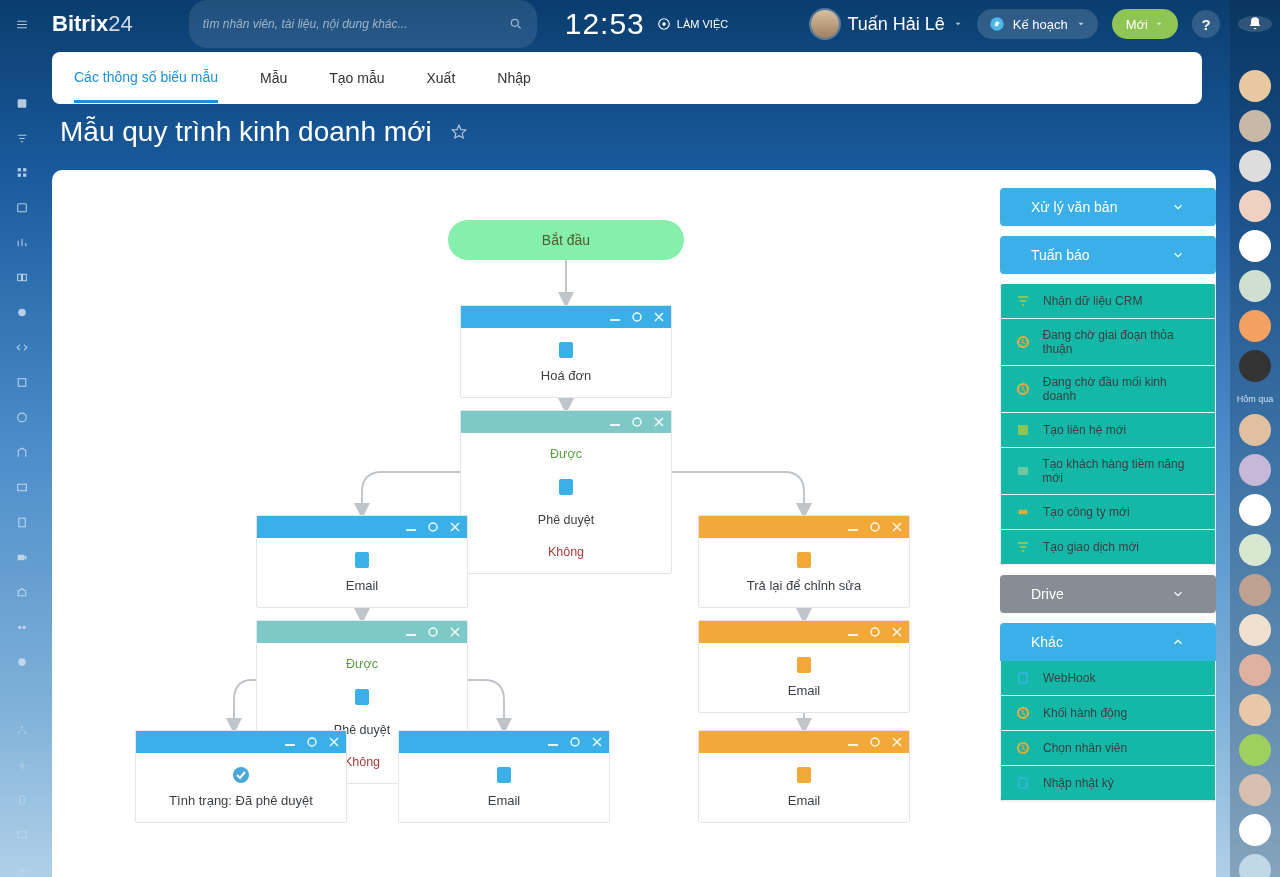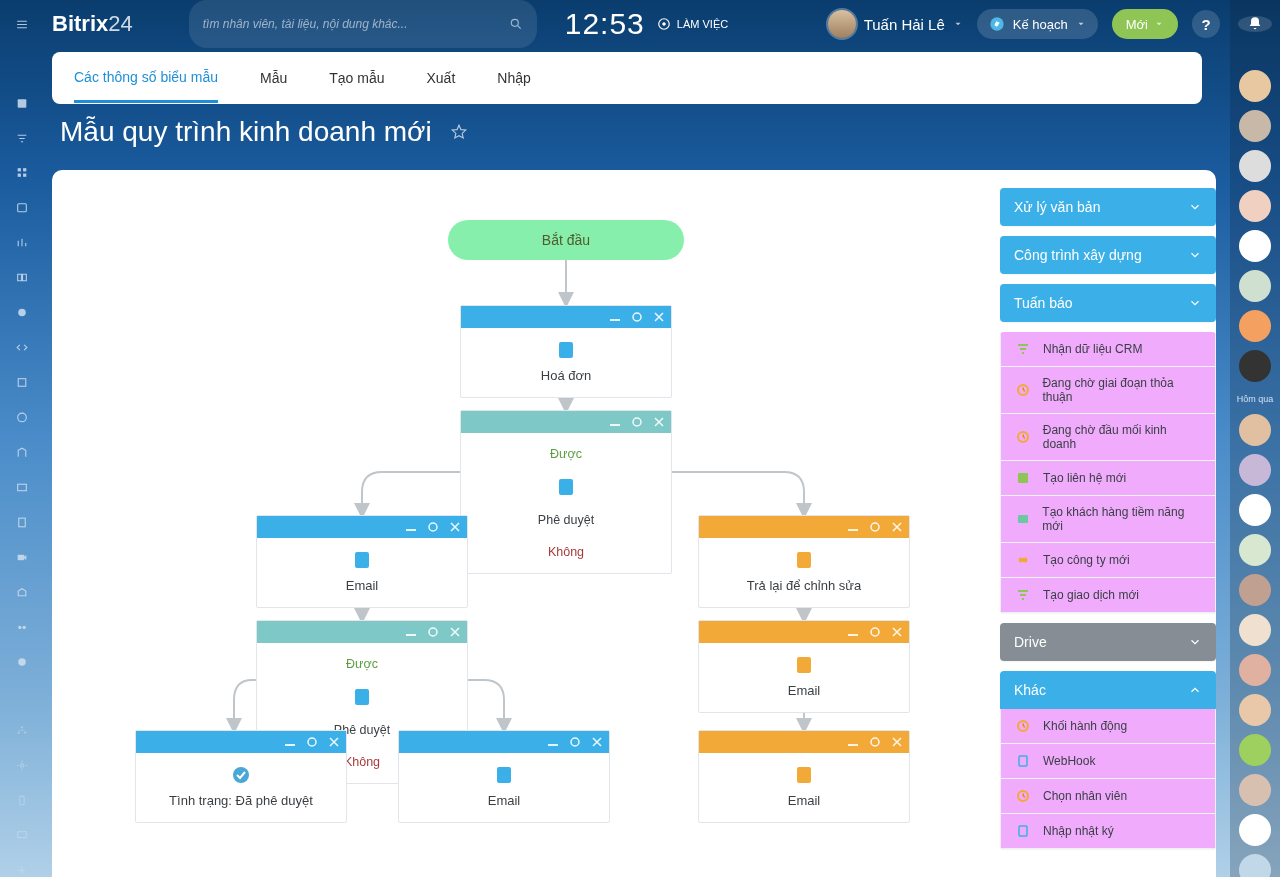--- a/index.html
+++ b/index.html
@@ -20,21 +20,21 @@
 
 .topbar { position:absolute; left:44px; right:50px; top:0; height:48px; display:flex; align-items:center; color:#fff; }
 .brand { font-size:22px; font-weight:300; margin-left:8px; }
 .brand b { font-weight:600; }
 .search-box { margin-left:56px; width:348px; background:rgba(255,255,255,.10); border-radius:18px; height:48px; display:flex; align-items:center; padding:0 14px; }
 .search-box input { flex:1; background:none; border:none; outline:none; color:#fff; font-size:12px; }
 .search-box input::placeholder { color:rgba(255,255,255,.55); font-style:italic; }
 .clock { margin-left:28px; font-size:30px; font-weight:300; letter-spacing:1px; }
 .work-status { margin-left:12px; font-size:11px; display:flex; align-items:center; gap:6px; }
 .user-area { margin-left:auto; display:flex; align-items:center; gap:14px; margin-right:10px; }
-.user-mini { display:flex; align-items:center; gap:8px; font-size:15px; }
+.user-mini { display:flex; align-items:center; gap:8px; font-size:18px; }
 .user-mini .ava { width:28px; height:28px; border-radius:50%; background:#ccc; outline:2px solid rgba(255,255,255,.3); }
 .select-pill { background:rgba(255,255,255,.15); border-radius:18px; height:30px; display:flex; align-items:center; padding:0 12px; font-size:13px; gap:8px; }
 .btn-new { background:#8fc554; border-radius:18px; height:30px; padding:0 14px; display:flex; align-items:center; font-size:13px; gap:6px; }
 .help-circle { width:28px; height:28px; border-radius:50%; background:rgba(255,255,255,.15); display:flex; align-items:center; justify-content:center; font-size:15px; font-weight:700; }
 
 .tabbar { position:absolute; left:52px; right:78px; top:52px; height:52px; background:#fff; border-radius:8px; display:flex; align-items:center; padding:1px 22px; gap:42px; }
 .tab-item { font-size:14px; color:#333; cursor:pointer; padding:15px 0; }
 .tab-item.active { color:#1e8fd8; border-bottom:3px solid #1e8fd8; font-weight:500; }
 
 .page-title-row { position:absolute; left:60px; top:116px; display:flex; align-items:center; gap:18px; }
@@ -54,25 +54,25 @@
 .block .body { padding:14px 16px; font-size:13px; color:#3a3f44; display:flex; align-items:center; gap:10px;flex-direction:column; }
 .block .body.cond { justify-content:center; gap:18px; font-size:12.5px; }
 .yes { color:#5b9e3f; font-weight:500; }
 .no { color:#aa3a3a; font-weight:500; }
 .doc-ico { width:14px; height:16px; fill:#3bb0e8; }
 .doc-ico.orange { fill:#f3a938; }
 .check-ico { width:16px; height:16px; fill:#4aa8d8; }
 
 .sidepanel { position:absolute; right:0; top:0; width:216px; bottom:0; padding:18px 0 0 0; }
 .accordion { width:216px; margin:0 0 10px 0; border-radius:4px; overflow:hidden; box-shadow:0 1px 2px rgba(0,0,0,.05); }
-.acc-header { height:38px; display:flex; align-items:center; justify-content:space-between; padding:0 14px; font-size:14px; color:#fff; cursor:pointer; }
+.acc-header { height:38px; display:flex; align-items:center; justify-content:space-between; padding:0 31px; font-size:14px; color:#fff; cursor:pointer; }
 .acc-header.blue { background:#3bb0e8; }
 .acc-header.green { background:#8fc554; }
 .acc-header.gray { background:#868d94; }
-.acc-body { background:#f0abfc; border:1px solid #eef1f4; border-top:none; }
+.acc-body { background:#14b8a6; border:1px solid #eef1f4; border-top:none; }
 .act-row { display:flex; align-items:center; gap:12px; padding:9px 14px; font-size:12px; color:#3a3f44; border-top:1px solid #f2f4f6; cursor:pointer; }
 .act-row:first-child { border-top:none; }
 .act-row .sic { width:16px; height:16px; display:flex; align-items:center; justify-content:center; }
 .chev { width:14px; height:14px; stroke:#fff; stroke-width:2; fill:none; }
 
 .caret-down-sm { width:10px; height:10px; fill:#fff; opacity:.7; }
 </style>
 </head>
 <body>
 
@@ -522,28 +522,20 @@
     <div class="accordion">
       <div class="acc-header blue">
           <span>Xử lý văn bản</span>
           <svg class="chev" viewBox="0 0 24 24">
             <path d="M6 9l6 6 6-6"></path>
           </svg>
         </div>
     </div>
     <div class="accordion">
       <div class="acc-header blue">
-          <span>Công trình xây dựng</span>
-          <svg class="chev" viewBox="0 0 24 24">
-            <path d="M6 9l6 6 6-6"></path>
-          </svg>
-        </div>
-    </div>
-    <div class="accordion">
-      <div class="acc-header blue">
           <span>Tuấn báo</span>
           <svg class="chev" viewBox="0 0 24 24">
             <path d="M6 9l6 6 6-6"></path>
           </svg>
         </div>
     </div>
     <div class="accordion">
       <div class="acc-body">
         <div class="act-row">
             <div class="sic">
@@ -618,37 +610,37 @@
       <div class="acc-header blue">
           <span>Khác</span>
           <svg class="chev" viewBox="0 0 24 24">
             <path d="M6 15l6-6 6 6"></path>
           </svg>
         </div>
       <div class="acc-body">
         <div class="act-row">
             <div class="sic">
               <svg width="14" height="14" viewBox="0 0 14 14">
+                <rect x="3" y="2" width="8" height="10" rx="1" stroke="#3bb0e8" stroke-width="1.5" fill="none"></rect>
+              </svg>
+            </div>
+            <span>WebHook</span>
+          </div>
+        <div class="act-row">
+            <div class="sic">
+              <svg width="14" height="14" viewBox="0 0 14 14">
                 <circle cx="7" cy="7" r="5" stroke="#f3a938" stroke-width="2" fill="none"></circle>
                 <path d="M7 4v3l2 2" stroke="#f3a938" stroke-width="1.5"></path>
               </svg>
             </div>
             <span>Khối hành động</span>
           </div>
         <div class="act-row">
             <div class="sic">
               <svg width="14" height="14" viewBox="0 0 14 14">
-                <rect x="3" y="2" width="8" height="10" rx="1" stroke="#3bb0e8" stroke-width="1.5" fill="none"></rect>
-              </svg>
-            </div>
-            <span>WebHook</span>
-          </div>
-        <div class="act-row">
-            <div class="sic">
-              <svg width="14" height="14" viewBox="0 0 14 14">
                 <circle cx="7" cy="7" r="5" stroke="#f3a938" stroke-width="2" fill="none"></circle>
                 <path d="M7 4v3l2 2" stroke="#f3a938" stroke-width="1.5"></path>
               </svg>
             </div>
             <span>Chọn nhân viên</span>
           </div>
         <div class="act-row">
             <div class="sic">
               <svg width="14" height="14" viewBox="0 0 14 14">
                 <rect x="3" y="2" width="8" height="10" rx="1" stroke="#3bb0e8" stroke-width="1.5" fill="none"></rect>

